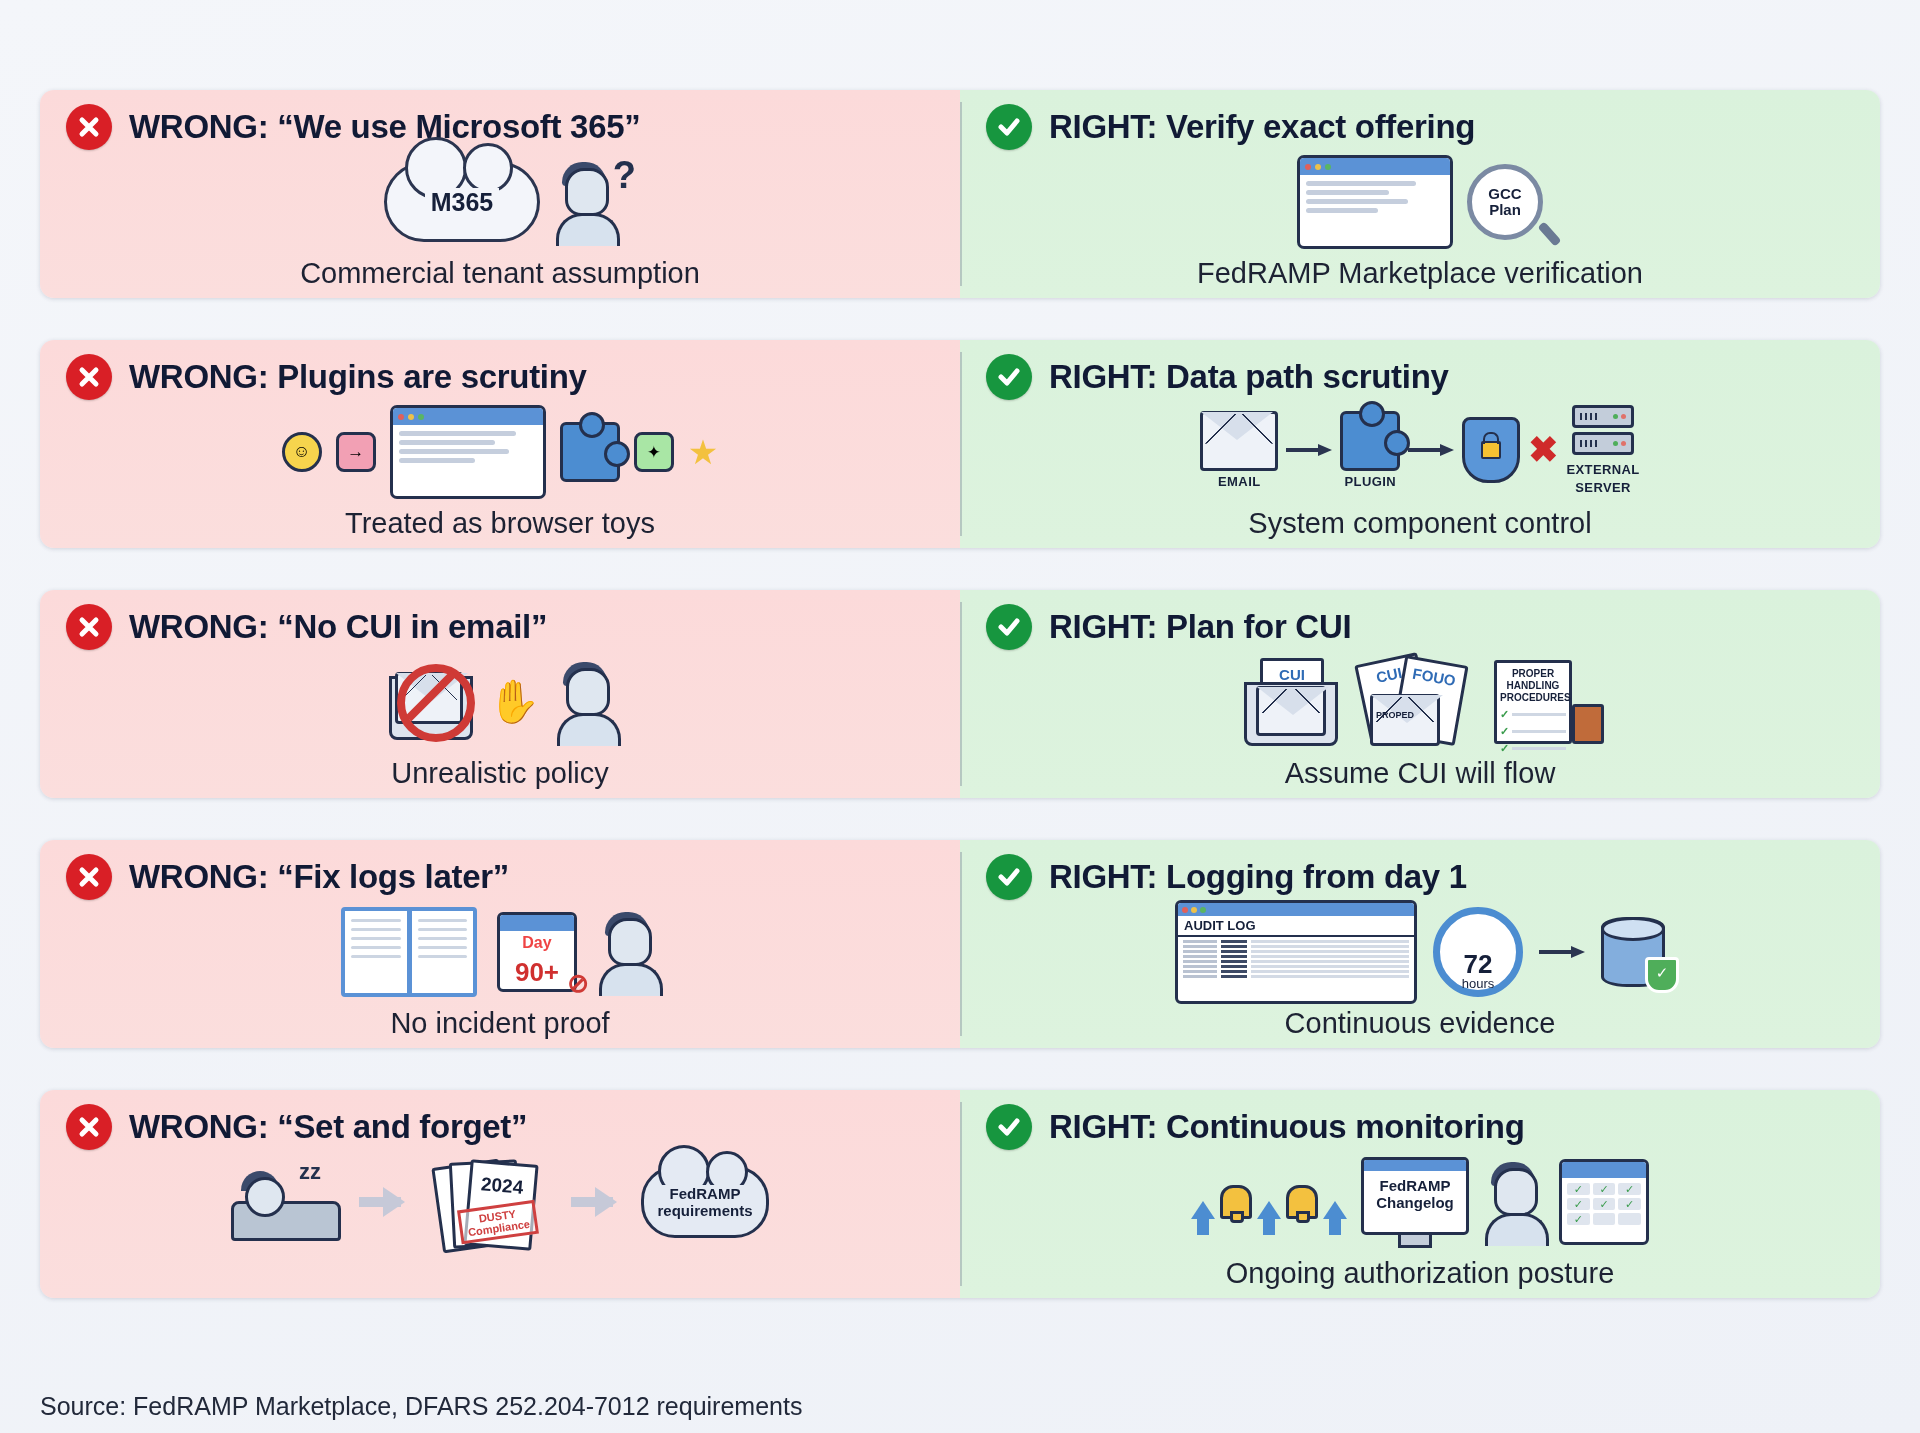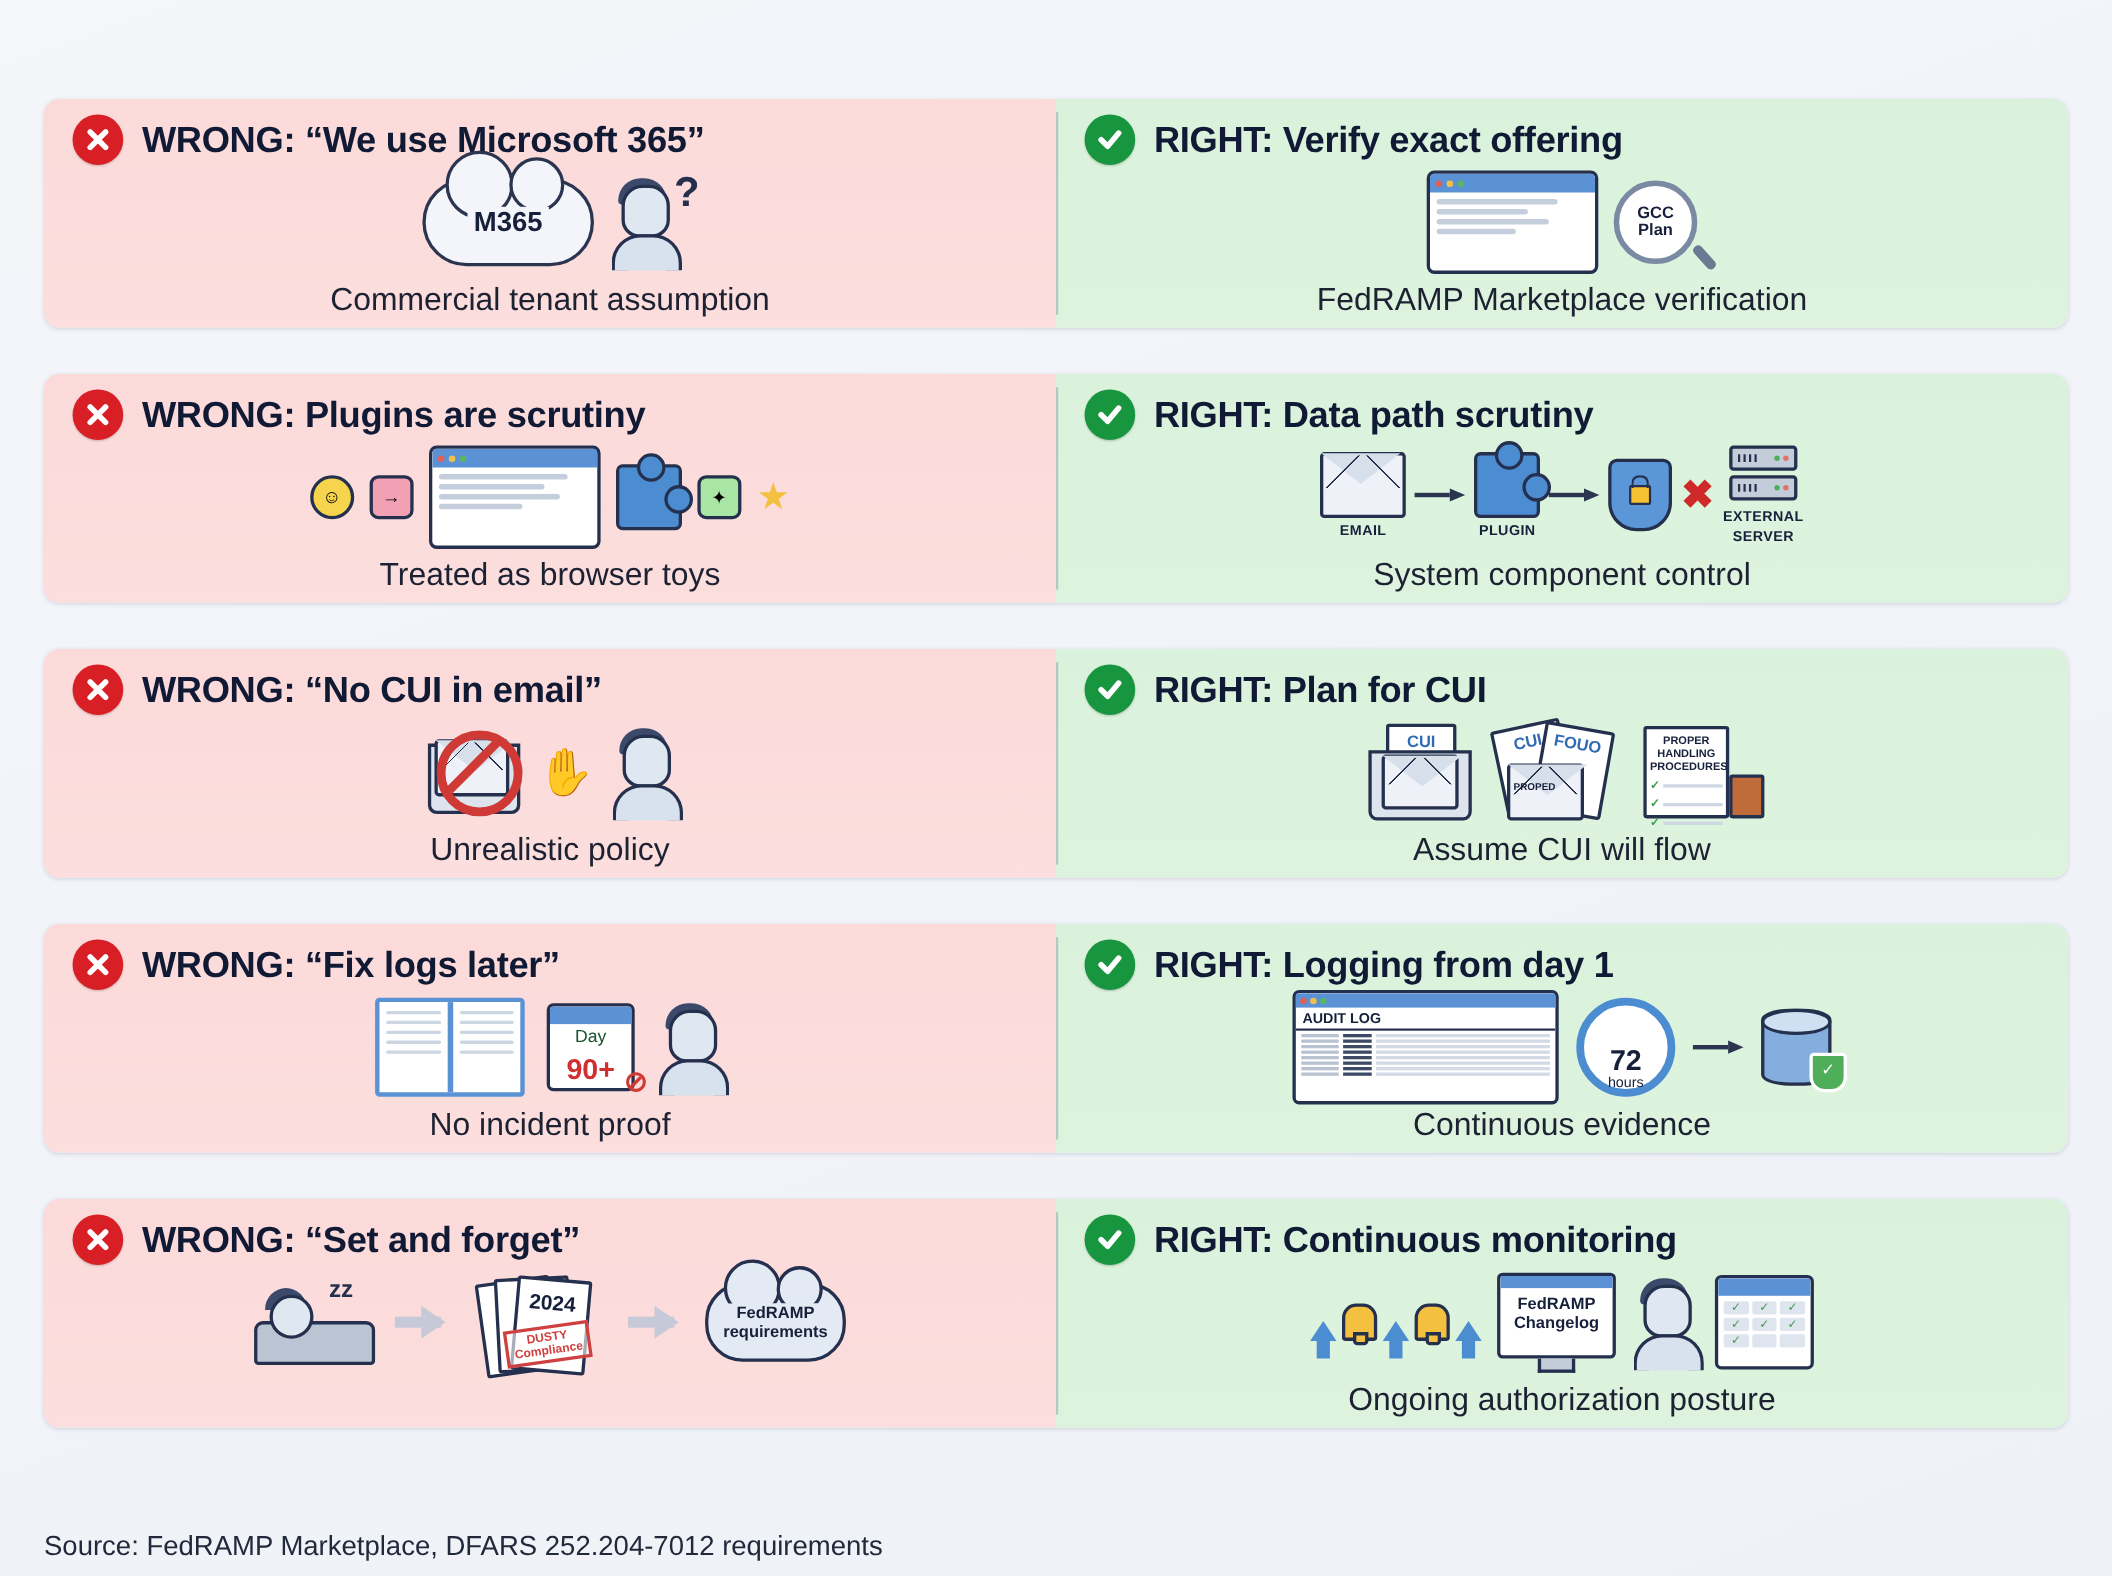--- a/index.html
+++ b/index.html
@@ -175,21 +175,21 @@
   
   .book{width:128px;height:82px;background:#fff;border:4px solid #5b92d6;border-radius:4px;
     display:flex;}
   .book .half{flex:1;display:flex;flex-direction:column;gap:6px;padding:8px 6px;}
   .book .half .ln{height:3px;background:#ccd5e2;}
   .book .spine{width:5px;background:#5b92d6;}
 
   
   .cal{width:74px;height:74px;background:#fff;border:3px solid #24304d;border-radius:6px;overflow:hidden;}
   .cal .top{height:16px;background:#5b92d6;}
-  .cal .mid{padding:4px 6px;text-align:center;font-size:16px;font-weight:normal;color:#14532d;line-height:1;}
+  .cal .mid{padding:4px 6px;text-align:center;font-size:16px;font-weight:bold;color:#ef4444;line-height:1;}
   .cal .big{font-size:26px;font-weight:bold;color:#d0302f;}
   .calgrid{display:grid;grid-template-columns:repeat(3,1fr);gap:3px;padding:5px;}
   .calgrid i{height:12px;background:#dfe5ee;border-radius:2px;font-style:normal;font-size:11px;color:#3a9c4d;text-align:center;line-height:12px;}
 
   
   .clock{width:76px;height:76px;border-radius:50%;border:7px solid #4c8dd1;background:#fff;
     display:flex;flex-direction:column;align-items:center;justify-content:flex-end;line-height:1;}
   .clock b{font-size:26px;color:#16203a;}
   .clock s{font-size:13px;color:#16203a;text-decoration:none;font-weight:normal;}
 

